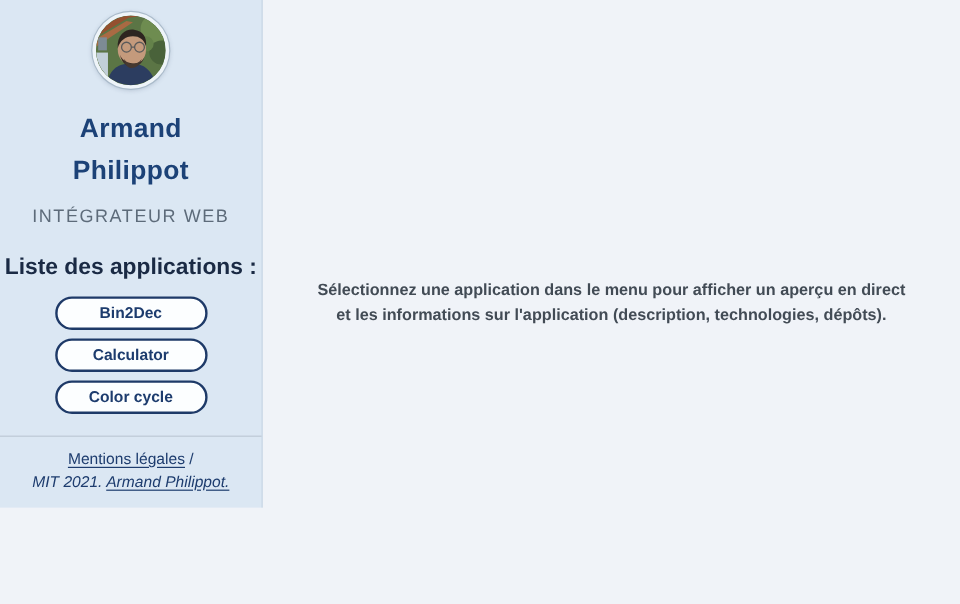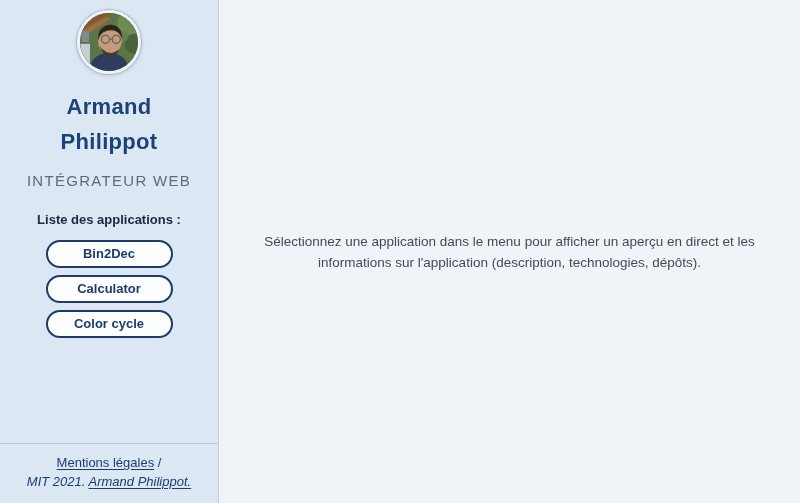--- a/index.html
+++ b/index.html
@@ -10,21 +10,21 @@
     overflow: hidden;
     display: flex;
     font-family: "Liberation Sans", sans-serif;
     background: #f0f3f8;
   }
 
   
   .sidebar {
     width: 219px;
     min-width: 219px;
-    height: 503px;
+    height: 423px;
     background: #dbe7f3;
     border-right: 1px solid #c3d2e1;
     display: flex;
     flex-direction: column;
     align-items: center;
   }
 
   .avatar {
     margin-top: 10px;
     width: 64px;
@@ -52,21 +52,21 @@
   .job-title {
     margin-top: 13px;
     font-size: 15px;
     letter-spacing: 1.3px;
     color: #5d6b7a;
     text-align: center;
   }
 
   .apps-label {
     margin-top: 23px;
-    font-size: 13px;
+    font-size: 19px;
     font-weight: 700;
     color: #1a2a44;
   }
 
   .apps-nav {
     flex: 1 1 auto;
     width: 100%;
     overflow: hidden;
     display: flex;
     flex-direction: column;
@@ -112,20 +112,21 @@
   }
 
   
   .main-panel {
     flex: 1 1 auto;
     height: 503px;
     background: #f0f3f8;
     display: flex;
     align-items: center;
     justify-content: center;
+    font-weight: bold;
   }
   .placeholder-message {
     margin: 0;
     max-width: 520px;
     padding: 0 10px;
     text-align: center;
     font-size: 13.5px;
     line-height: 21px;
     color: #424b55;
   }

